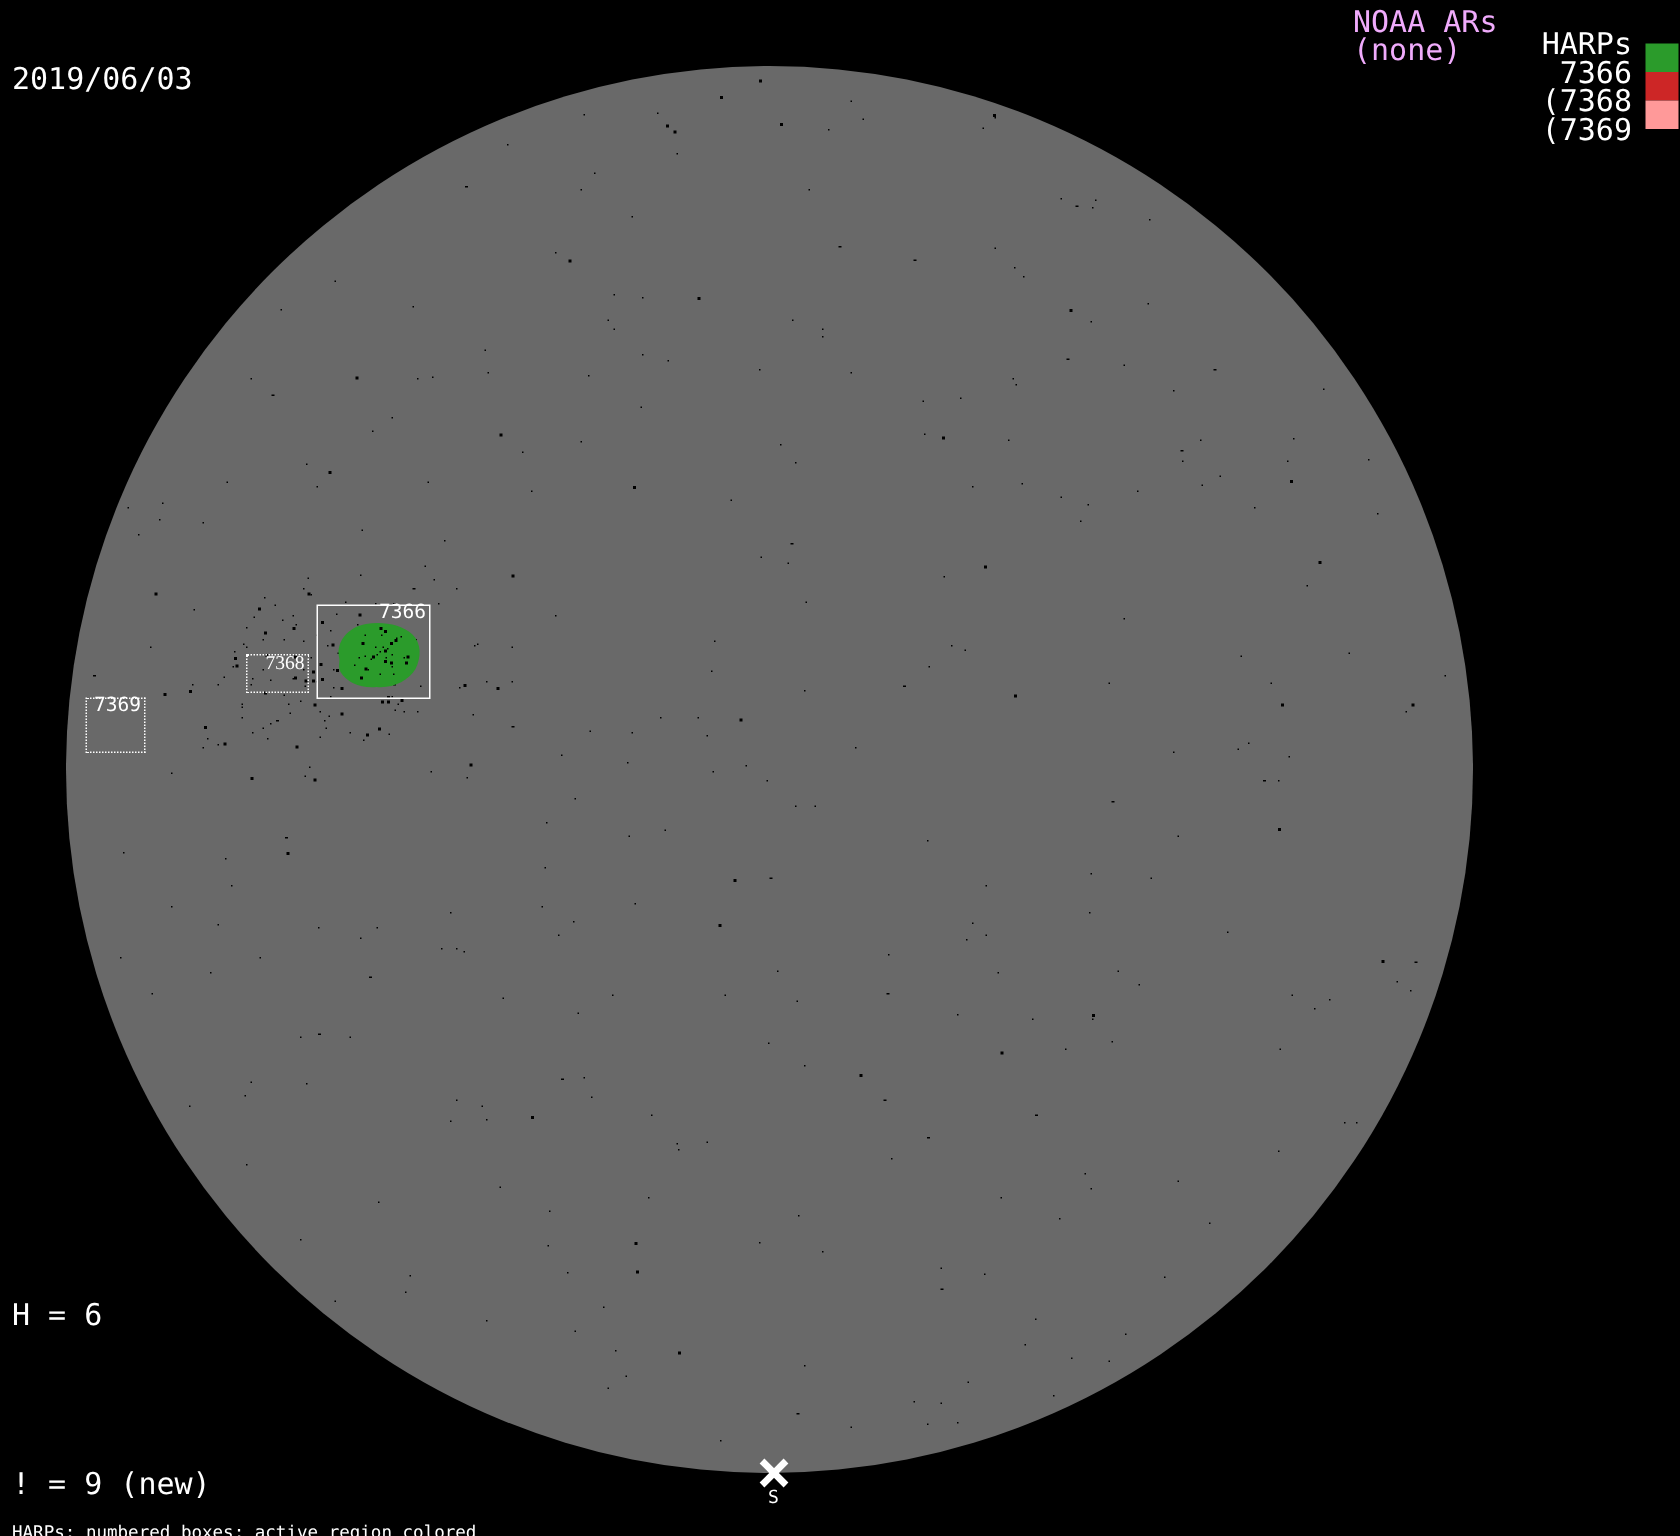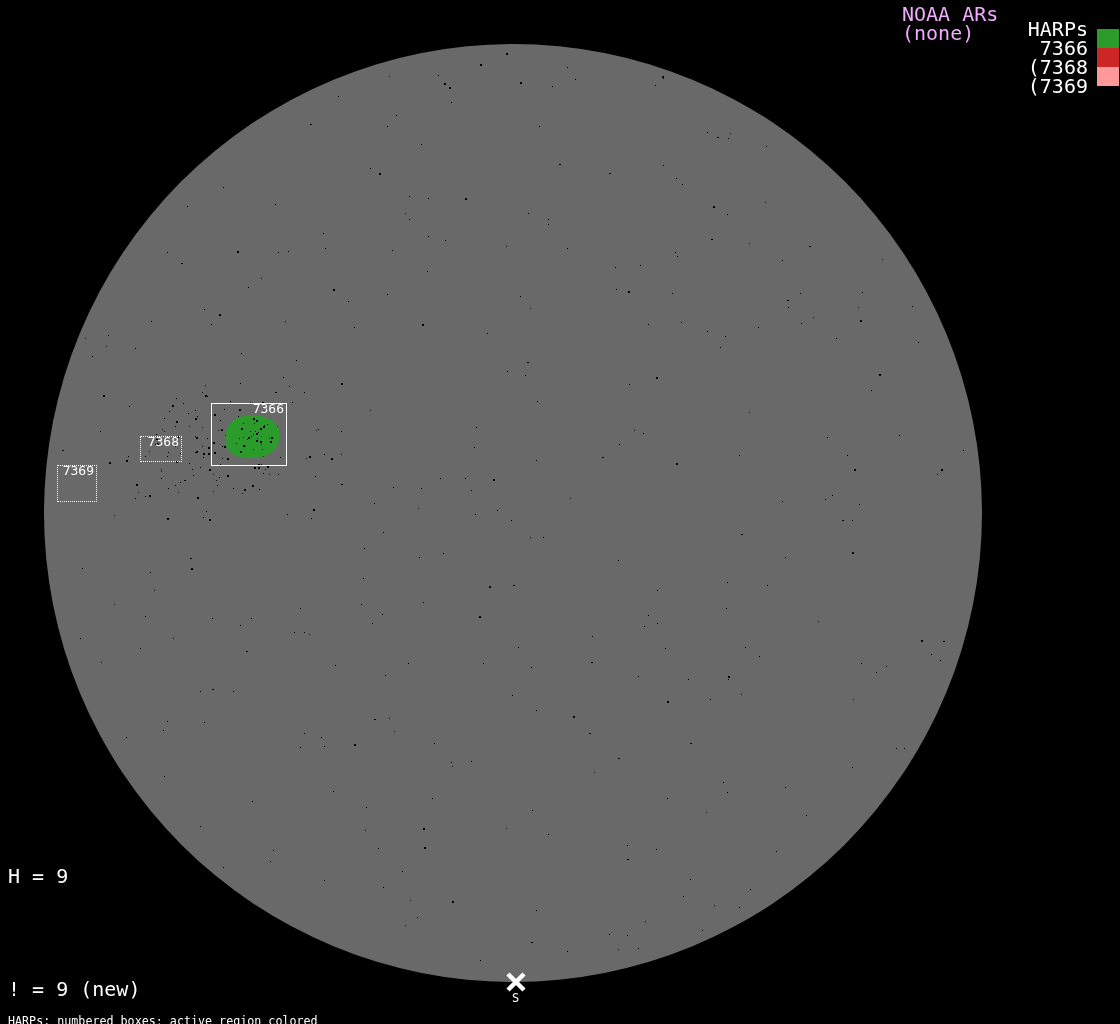--- a/index.html
+++ b/index.html
@@ -478,20 +478,21 @@
       <rect x="196" y="451" width="2" height="2" fill="#000"></rect>
       <rect x="242" y="493" width="1" height="1" fill="#000"></rect>
       <rect x="145" y="456" width="1" height="1" fill="#000"></rect>
       <rect x="205" y="395" width="2" height="2" fill="#000"></rect>
       <rect x="250" y="402" width="1" height="1" fill="#000"></rect>
       <rect x="178" y="492" width="1" height="1" fill="#000"></rect>
       <rect x="238" y="423" width="1" height="1" fill="#000"></rect>
     </svg>
 
   <div class="titleblock">
+    <div>2019/06/03</div>
   </div>
 
   <div class="noaa-legend" style="color: #f0abfc;">
     <div>NOAA ARs</div>
     <div>(none)</div>
   </div>
 
   <div class="harps-legend">
     <div>HARPs</div>
     <div>7366</div>
@@ -538,35 +539,35 @@
           <rect x="52" y="21" width="1" height="1" fill="#000"></rect>
           <rect x="48" y="24" width="2" height="2" fill="#000"></rect>
           <rect x="35" y="35" width="1" height="1" fill="#000"></rect>
           <rect x="36" y="33" width="2" height="2" fill="#000"></rect>
           <rect x="41" y="30" width="1" height="1" fill="#000"></rect>
           <rect x="48" y="37" width="2" height="2" fill="#000"></rect>
         </g>
     </svg>
     <span class="boxlabel">7366</span>
   </div>
-  <div class="harp-box" style="left: 140px; top: 436px; width: 42px; height: 26px; border-style: dotted;">
+  <div class="harp-box" style="left: 164px; top: 436px; width: 42px; height: 26px; border-style: dotted; font-family: Liberation Serif, serif;">
     <span class="boxlabel">7368</span>
   </div>
   <div class="harp-box" style="left: 57px; top: 437px; width: 40px; height: 37px; border-style: dotted; margin-top: 28px;">
     <span class="boxlabel">7369</span>
   </div>
 
   <svg class="south-marker" id="south-x" width="22" height="22" style="left: 505px; top: 971px;">
     <line x1="3" y1="3" x2="19" y2="19" stroke="#fff" stroke-width="4.5"></line>
     <line x1="19" y1="3" x2="3" y2="19" stroke="#fff" stroke-width="4.5"></line>
   </svg>
   <div class="south-label" id="south-s" style="left: 512px; top: 992px;">S</div>
 
   <div class="stats">
-    <div>H = 9</div>
+    <div>H = 6</div>
     <div class="legend-lines">
       <div>! = 9 (new)</div>
       
       
       
       
       
     </div>
   </div>
 

